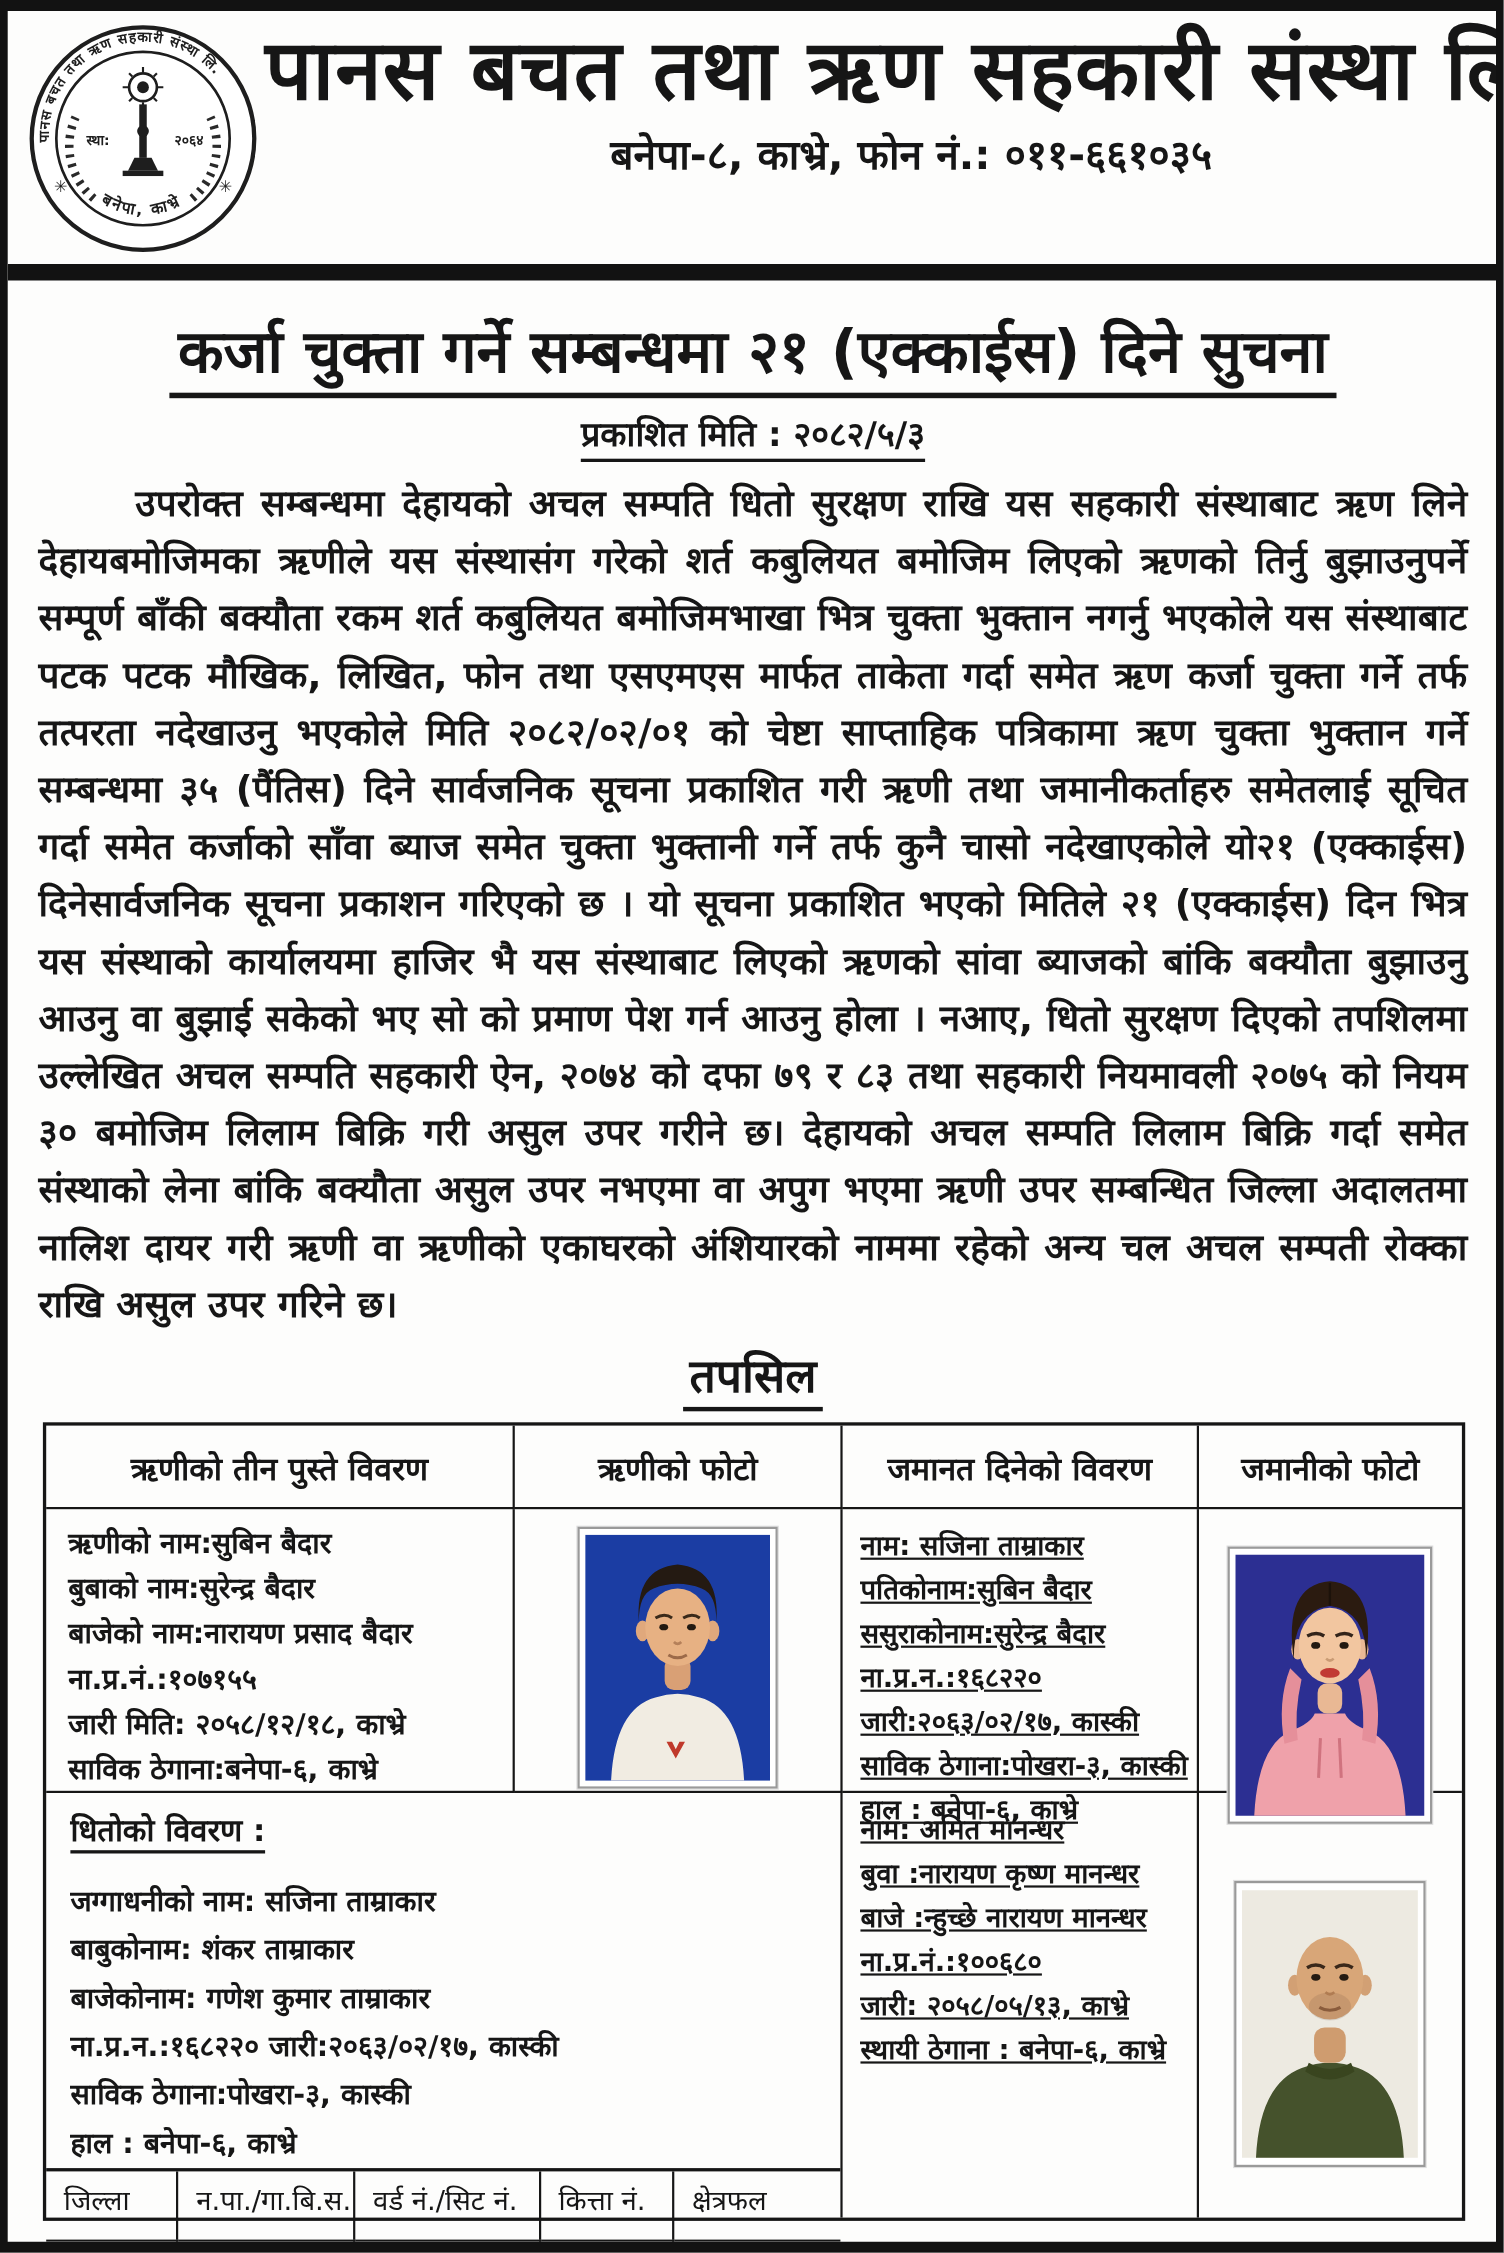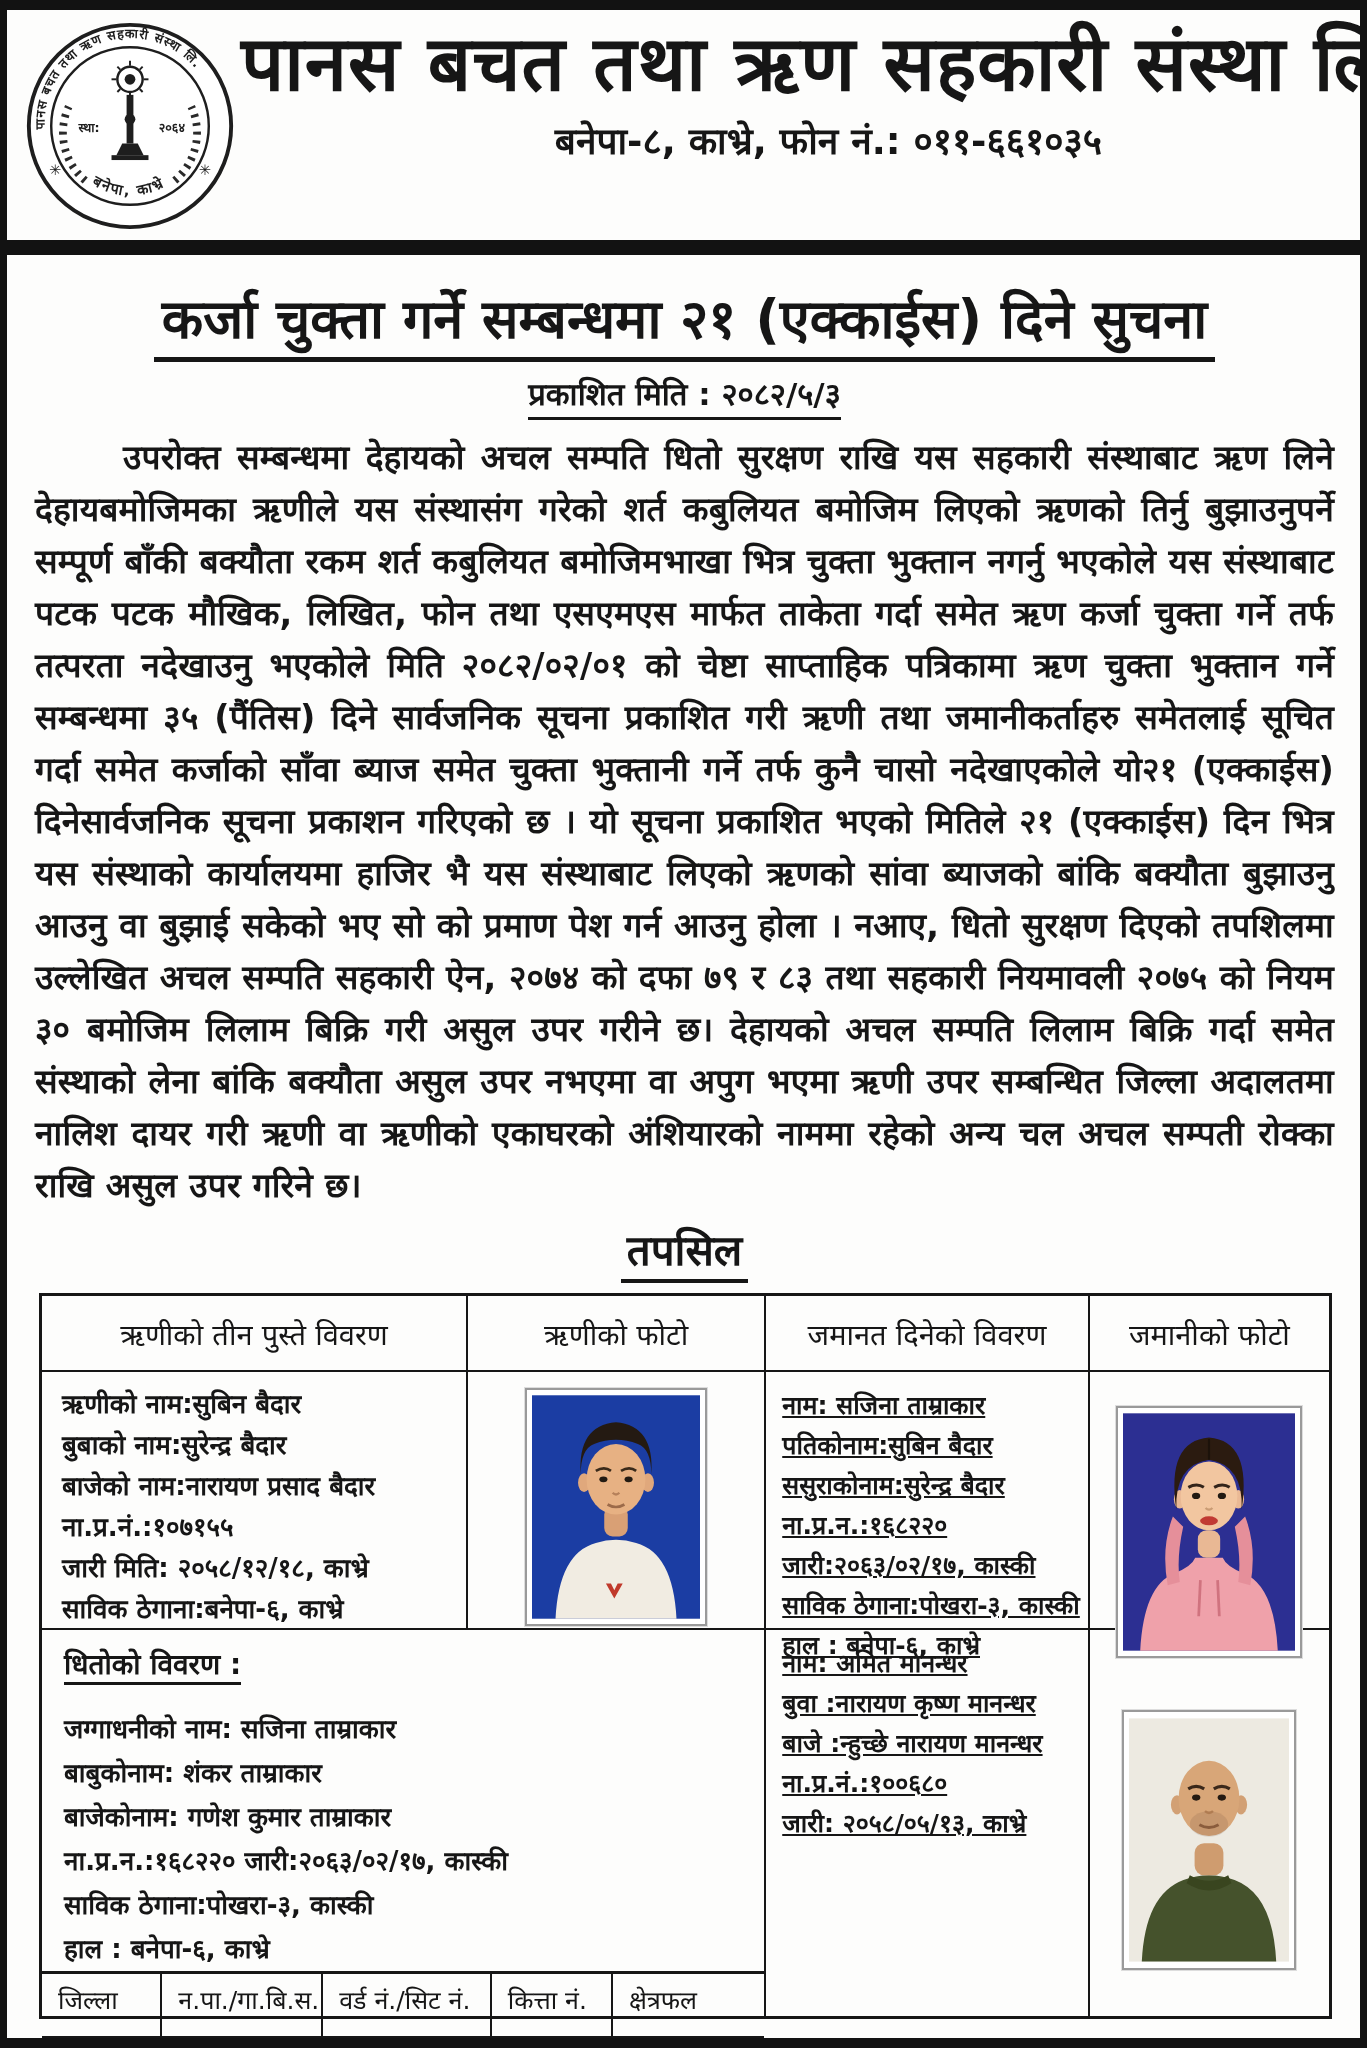--- a/index.html
+++ b/index.html
@@ -35,21 +35,21 @@
   .tapsil { display:inline-block; font-size:42px; font-weight:800; border-bottom:4px solid #161616; padding:0 6px 2px;text-align:center; }
   
   .detail-table {
     margin:10px 2px 0 4px; border:3px solid #161616;
     display:grid; grid-template-columns:447fr 313fr 292fr 251fr;
     grid-template-rows:76px 258px 386px;
   }
   .cell { border-right:2px solid #161616; border-bottom:2px solid #161616; }
   .cell.last-col { border-right:none; }
   .cell.last-row { border-bottom:none; }
-  .th { display:flex; align-items:center; justify-content:center; font-size:29px; font-weight:400; text-align:center; }
+  .th { display:flex; align-items:center; justify-content:center; font-size:29px; font-weight:700; text-align:center; }
   .details { padding:12px 14px 0 20px; font-size:26px; font-weight:600; }
   .details .dl { line-height:41px; white-space:nowrap; }
   .g-details { padding:14px 8px 0 16px; font-size:25px; font-weight:600;text-decoration:underline; }
   .g-details .dl { line-height:40px; white-space:nowrap; }
   .photo-cell { display:flex; justify-content:center; align-items:flex-start; }
   .photo-frame { background:#fff; border:2px solid #9a9a9a; padding:5px; box-shadow:0 0 0 1px #ddd; }
   .photo-frame svg { display:block; }
   
   .r3left { grid-column:1 / 3; display:flex; flex-direction:column; padding:0; }
   .r3left-text { flex:1; padding:14px 18px 0 22px; font-size:26px; font-weight:600; }
@@ -232,20 +232,21 @@
           <div class="lt-cell lt-val lt-last">१६३.३०६ व.मि.</div>
         </div>
       </div>
 
       <div class="cell g-details last-row">
         <div class="dl">नाम: अमित मानन्धर</div>
         <div class="dl">बुवा :नारायण कृष्ण मानन्धर</div>
         <div class="dl">बाजे :न्हुच्छे नारायण मानन्धर</div>
         <div class="dl">ना.प्र.नं.:१००६८०</div>
         <div class="dl">जारी: २०५८/०५/१३, काभ्रे</div>
+        <div class="dl">स्थायी ठेगाना : बनेपा-६, काभ्रे</div>
       </div>
 
       <div class="cell photo-cell last-col last-row" style="padding-top:80px;">
         <div class="photo-frame">
           <svg width="160" height="246" viewBox="0 0 100 152">
             <rect x="0" y="0" width="100" height="152" fill="#edeae1"></rect>
             <path d="M8 152 Q10 110 34 101 Q50 95 66 101 Q90 110 92 152 Z" fill="#45522c"></path>
             <path d="M36 103 Q50 112 64 103 L62 98 Q50 105 38 98 Z" fill="#39451f"></path>
             <rect x="41" y="78" width="18" height="20" rx="6" fill="#cf9c6f"></rect>
             <ellipse cx="30" cy="54" rx="3.8" ry="6" fill="#d2a074"></ellipse>

